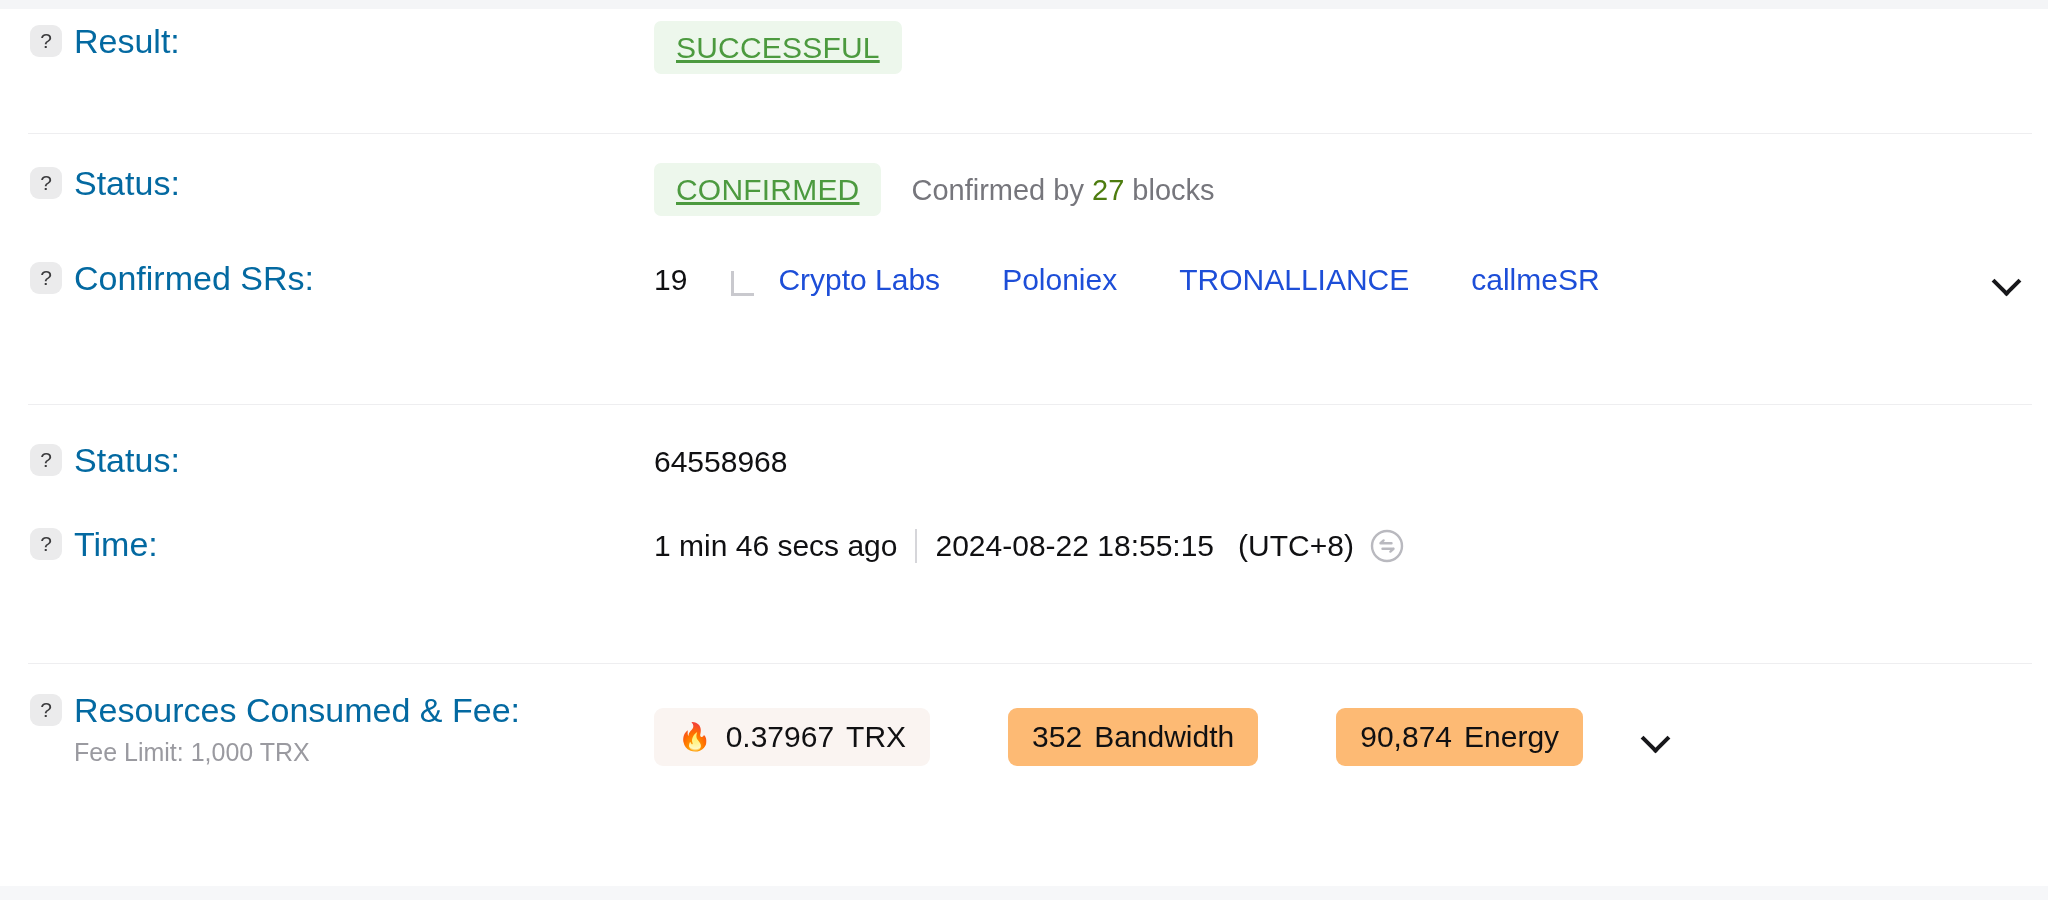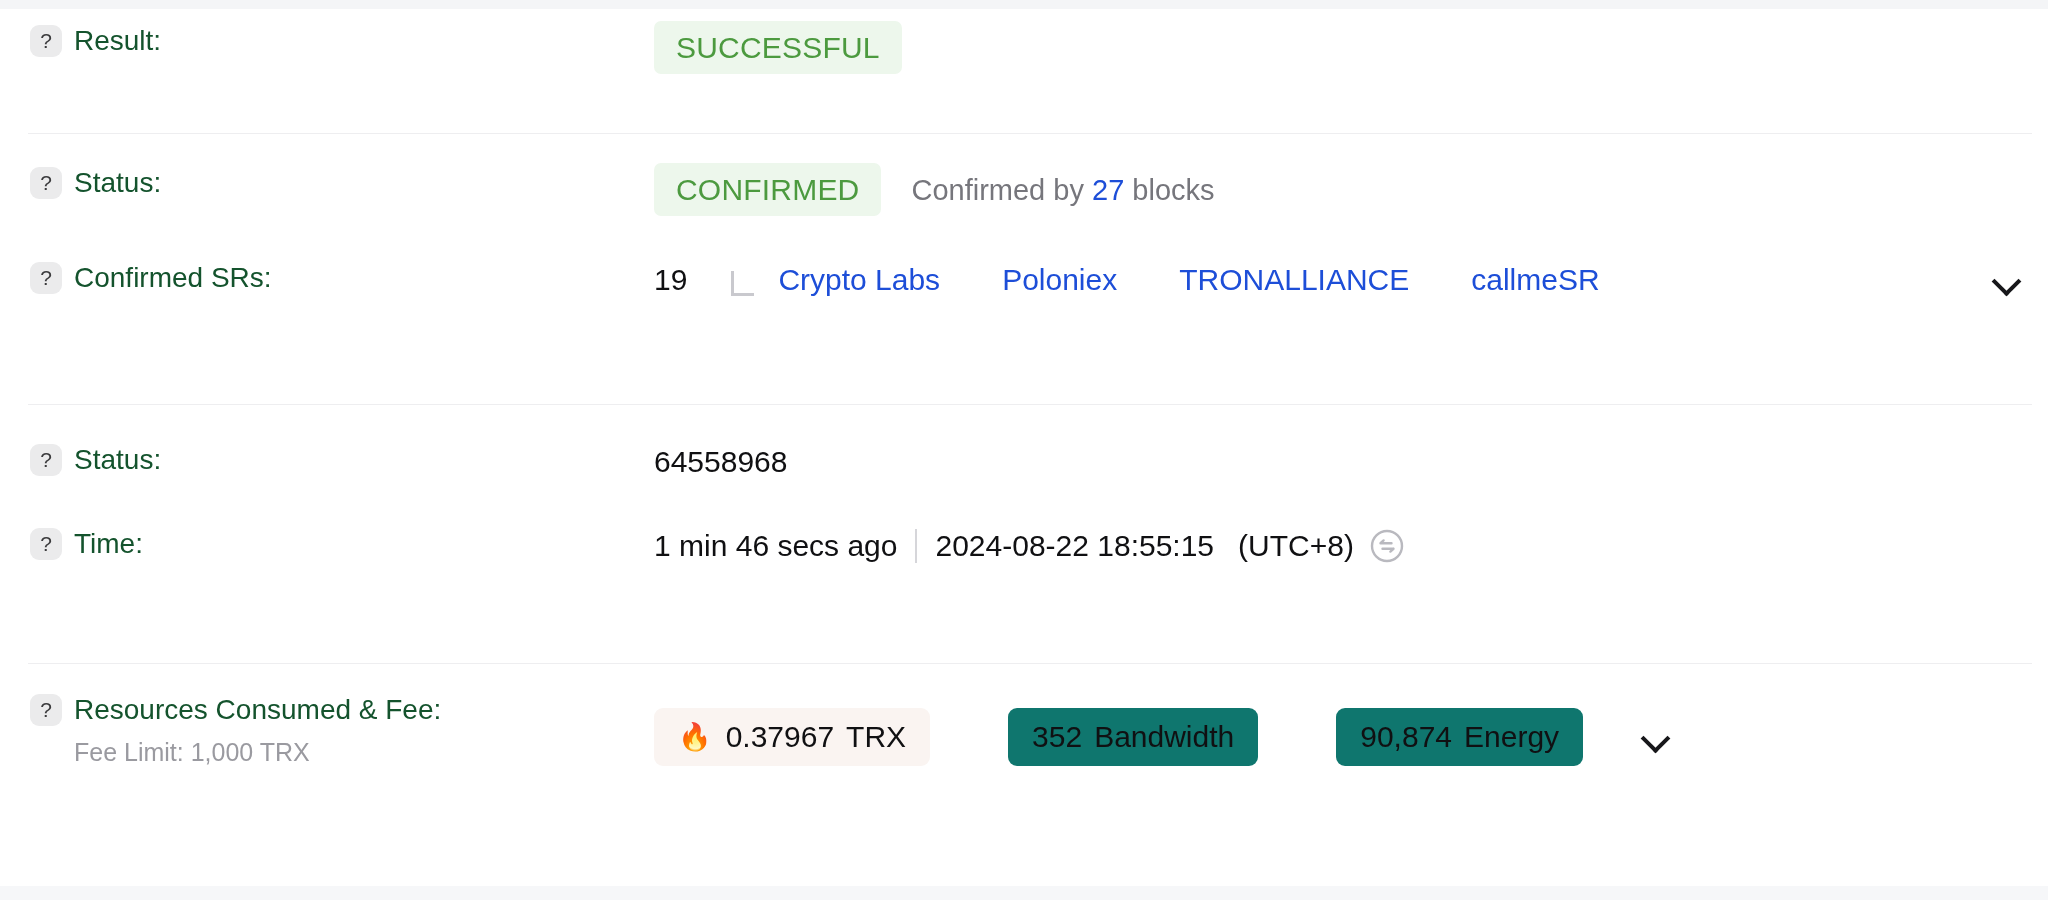--- a/index.html
+++ b/index.html
@@ -80,23 +80,23 @@
     margin-right: 12px;
     user-select: none;
   }
 
   .label-text-wrap {
     display: flex;
     flex-direction: column;
   }
 
   .label-text {
-    font-size: 28px;
+    font-size: 34px;
     line-height: 40px;
-    color: #14532d;
+    color: #0369a1;
     white-space: nowrap;
     text-align: right;
   }
 
   .sublabel-text {
     font-size: 25px;
     line-height: 34px;
     color: #9a9aa0;
     white-space: nowrap;
     margin-top: 5px;
@@ -111,20 +111,21 @@
     box-sizing: border-box;
   }
 
   .pill {
     display: inline-flex;
     align-items: center;
     justify-content: center;
     border-radius: 7px;
     white-space: nowrap;
     box-sizing: border-box;
+    text-decoration: underline;
   }
 
   .pill-green {
     background: #edf7ec;
     color: #4c9a3f;
     font-size: 30px;
     height: 53px;
     padding: 0 22px;
     letter-spacing: 0.2px;
   }
@@ -137,21 +138,21 @@
   }
 
   .muted-value {
     font-size: 29px;
     color: #76767c;
     white-space: nowrap;
     line-height: 44px;
   }
 
   .muted-value .strong {
-    color: #1d4ed8;
+    color: #4d7c0f;
   }
 
   .gap-24 { width: 24px; flex: 0 0 24px; }
   .gap-30 { width: 30px; flex: 0 0 30px; }
   .gap-44 { width: 44px; flex: 0 0 44px; }
   .gap-56 { width: 56px; flex: 0 0 56px; }
   .gap-62 { width: 62px; flex: 0 0 62px; }
   .gap-78 { width: 78px; flex: 0 0 78px; }
 
   
@@ -214,21 +215,21 @@
     padding: 0 24px;
     white-space: nowrap;
     box-sizing: border-box;
     font-size: 30px;
     color: #101012;
   }
   .chip-fee {
     background: #faf4f1;
   }
   .chip-neutral {
-    background: #0f766e;
+    background: #fdba74;
   }
   .flame {
     display: inline-block;
     margin-right: 14px;
     font-size: 27px;
     line-height: 1;
   }
   .chip .num { margin-right: 12px; }
 
   

